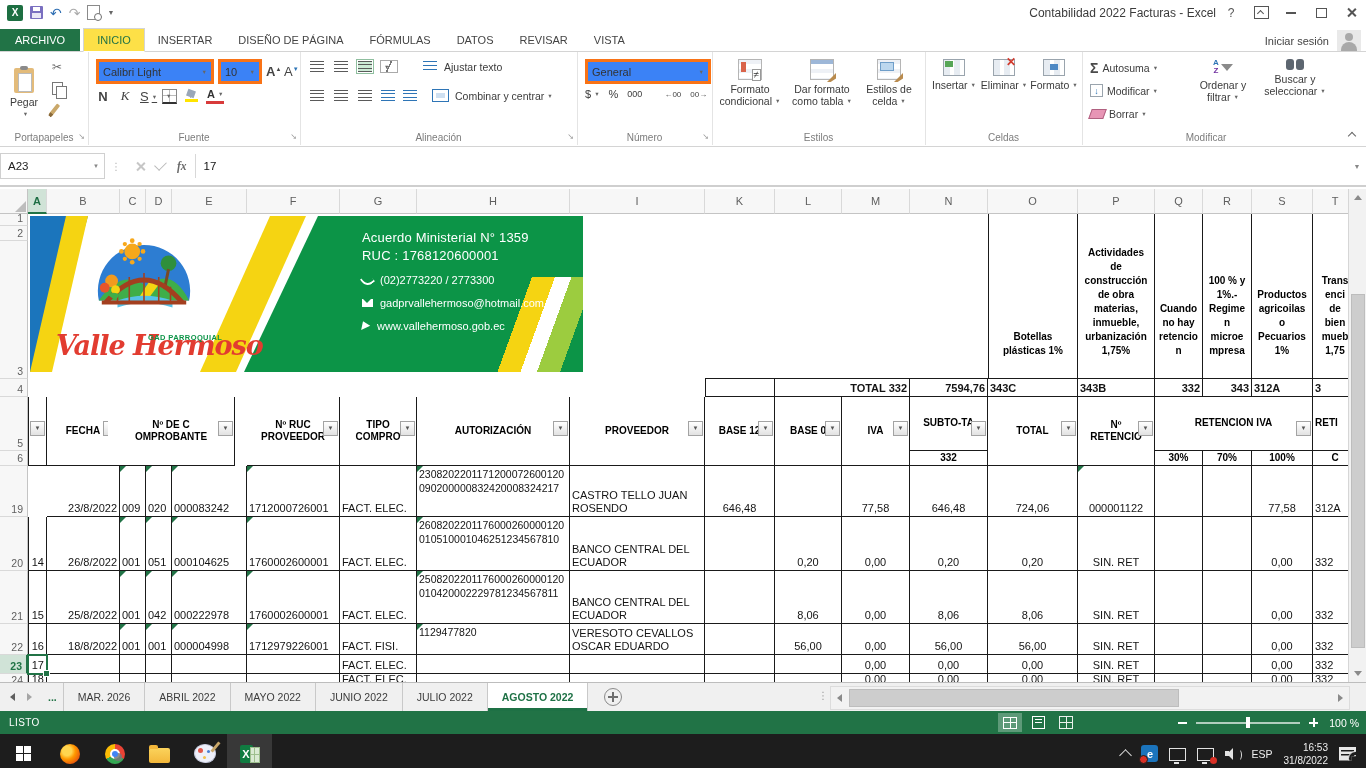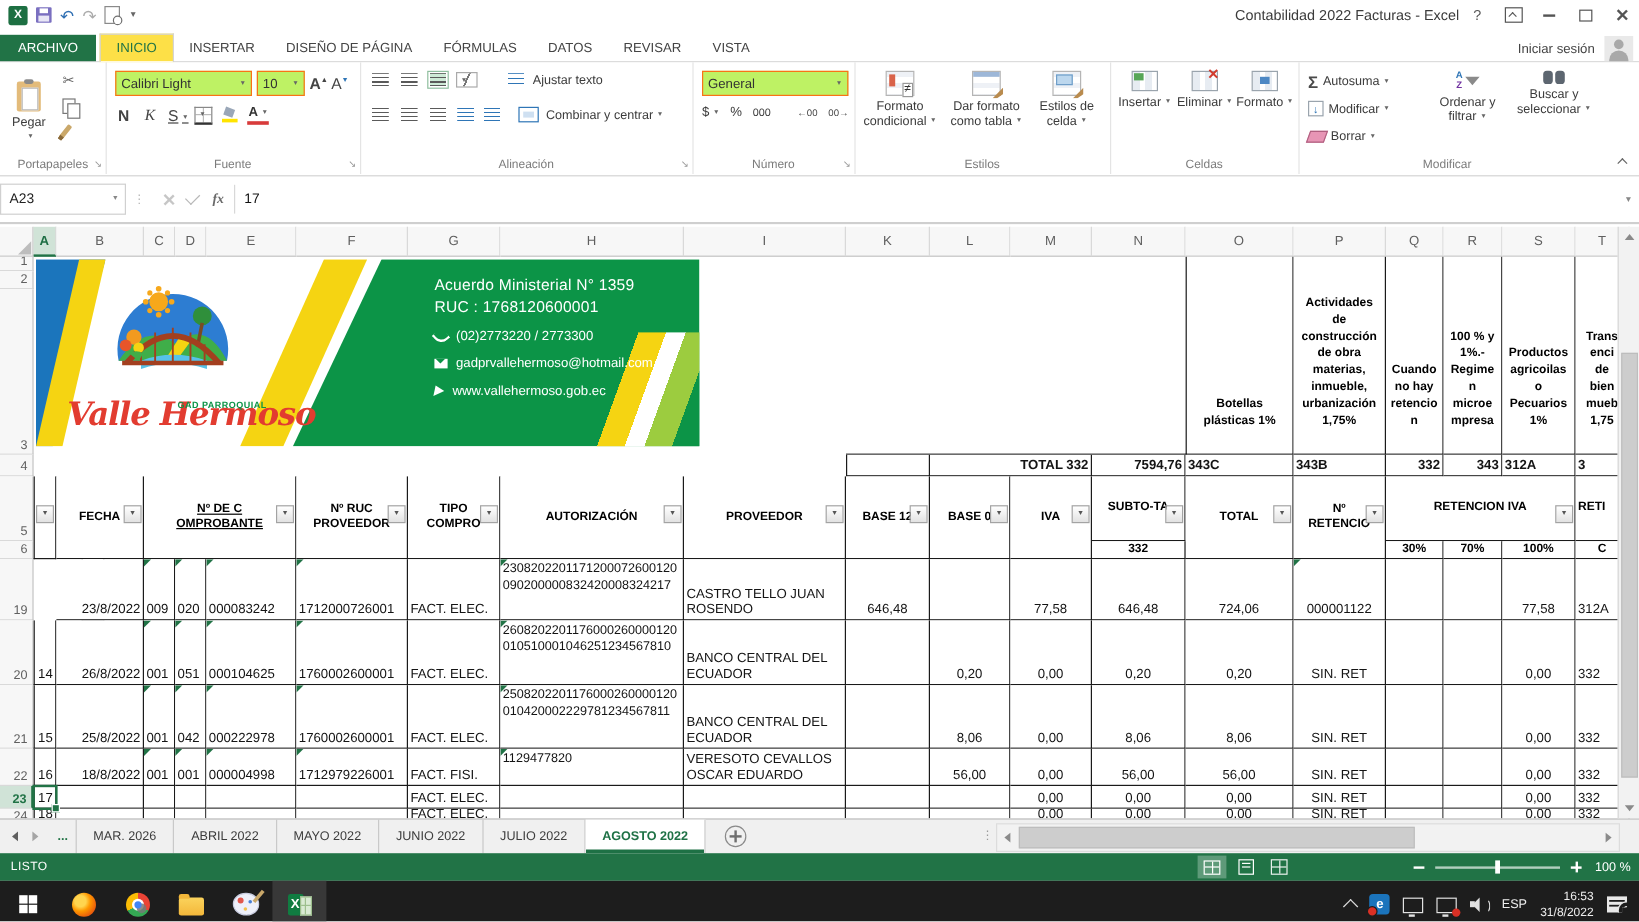--- a/index.html
+++ b/index.html
@@ -40,21 +40,21 @@
   .avatar::after{content:"";position:absolute;left:4px;top:12px;width:16px;height:10px;border-radius:8px 8px 0 0;background:#a9a9a9}
   
   .ribbon{position:relative;height:94px;background:#fff;border-bottom:1px solid #d4d4d4;font-size:10.5px;color:#3b3b3b}
   .grp{position:absolute;top:0;height:93px;border-right:1px solid #e4e4e4}
   .glab{position:absolute;bottom:2px;left:0;right:0;text-align:center;font-size:10px;color:#7c7c7c}
   .dlg{position:absolute;right:3px;bottom:4px;font-size:8px;color:#999}
   .dlg::after{content:"↘"}
   .row{position:absolute;display:flex;align-items:center;gap:4px;white-space:nowrap}
   .dd::after{content:"▼";font-size:5.5px;color:#666;margin-left:3px;vertical-align:2px}
   .bigbtn{position:absolute;display:flex;flex-direction:column;align-items:center;justify-content:center;gap:3px;text-align:center;line-height:1.15}
-  .combo{border:1px solid #f97316;height:19px;display:flex;align-items:center;padding:0 4px;background:#bef264;color:#333;font-size:11px;justify-content:space-between}
+  .combo{border:3px solid #f97316;height:19px;display:flex;align-items:center;padding:0 4px;background:#3b82f6;color:#333;font-size:11px;justify-content:space-between}
   .clipico{width:20px;height:25px;background:#e3bb7a;border-radius:2px;position:relative}
   .clipico::before{content:"";position:absolute;left:4px;top:5px;width:12px;height:17px;background:#fff;border:1px solid #bbb}
   .clipico::after{content:"";position:absolute;left:6px;top:-2px;width:8px;height:4px;background:#8a8a8a;border-radius:2px}
   .ic-copy{position:relative;width:9px;height:11px;border:1px solid #777;background:#fff}
   .ic-copy::after{content:"";position:absolute;left:3px;top:3px;width:9px;height:11px;border:1px solid #777;background:#fff}
   .ic-brush{width:4px;height:11px;background:#caa86a;transform:rotate(38deg);border-bottom:4px solid #8a6a3a;border-radius:1px}
   .fletter{font-size:13px;color:#444;width:14px;text-align:center}
   .fb{font-weight:700}.fi{font-style:italic;font-family:"Liberation Serif",serif}.fu{text-decoration:underline}
   .brdico{width:13px;height:12px;border:1px solid #888;background:
      linear-gradient(#bbb,#bbb) 50% 0/1px 100% no-repeat,
@@ -576,21 +576,21 @@
       <div class="cl bb ar" style="left: 775px; top: 192px; width: 135px; height: 18px;">TOTAL 332</div>
       <div class="cl bb ar" style="left: 910px; top: 192px; width: 78px; height: 18px;">7594,76</div>
       <div class="cl bb al" style="left: 988px; top: 192px; width: 90px; height: 18px;">343C</div>
       <div class="cl bb al" style="left: 1078px; top: 192px; width: 77px; height: 18px;">343B</div>
       <div class="cl bb ar" style="left: 1155px; top: 192px; width: 48px; height: 18px;">332</div>
       <div class="cl bb ar" style="left: 1203px; top: 192px; width: 49px; height: 18px;">343</div>
       <div class="cl bb al" style="left: 1252px; top: 192px; width: 61px; height: 18px;">312A</div>
       <div class="cl bb al" style="left: 1313px; top: 192px; width: 45px; height: 18px;">3</div>
       <div class="cl hd bl" style="left: 28px; top: 210px; width: 19px; height: 69px;"><span class="fbtn"></span></div>
       <div class="cl hd" style="left: 47px; top: 210px; width: 73px; height: 69px;">FECHA<span class="fbtn"></span></div>
-      <div class="cl hd" style="left: 120px; top: 210px; width: 127px; height: 69px; text-decoration: underline;">Nº DE C
+      <div class="cl hd" style="left: 108px; top: 210px; width: 127px; height: 69px;">Nº DE C
 OMPROBANTE<span class="fbtn"></span></div>
       <div class="cl hd" style="left: 247px; top: 210px; width: 93px; height: 69px;">Nº RUC
 PROVEEDOR<span class="fbtn"></span></div>
       <div class="cl hd" style="left: 340px; top: 210px; width: 77px; height: 69px;">TIPO
 COMPRO<span class="fbtn"></span></div>
       <div class="cl hd" style="left: 417px; top: 210px; width: 153px; height: 69px;">AUTORIZACIÓN<span class="fbtn"></span></div>
       <div class="cl hd" style="left: 570px; top: 210px; width: 135px; height: 69px;">PROVEEDOR<span class="fbtn"></span></div>
       <div class="cl hd" style="left: 705px; top: 210px; width: 70px; height: 69px;">BASE 12<span class="fbtn"></span></div>
       <div class="cl hd" style="left: 775px; top: 210px; width: 67px; height: 69px;">BASE 0<span class="fbtn"></span></div>
       <div class="cl hd" style="left: 842px; top: 210px; width: 68px; height: 69px;">IVA<span class="fbtn"></span></div>

